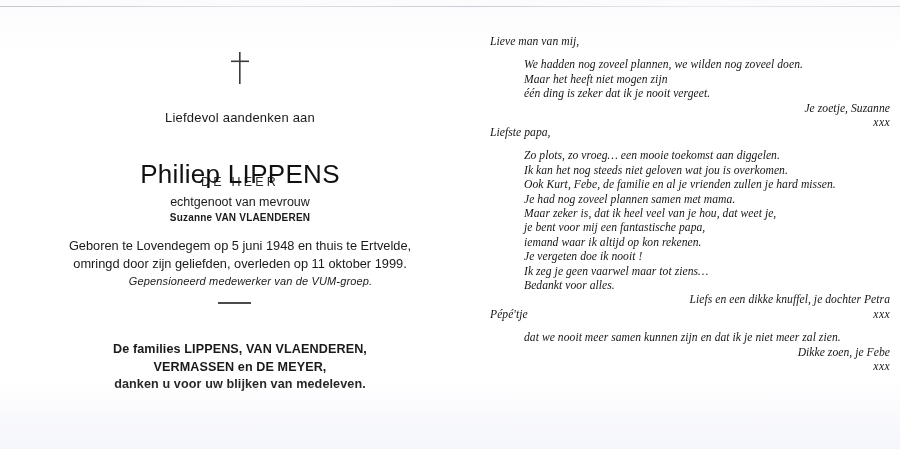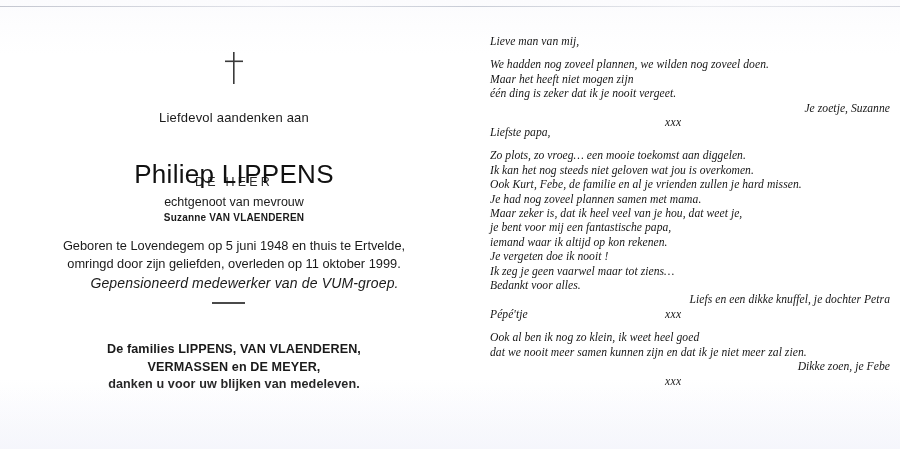--- a/index.html
+++ b/index.html
@@ -44,21 +44,21 @@
     position: absolute;
     left: 0; bottom: 0;
     width: 900px; height: 70px;
     background: linear-gradient(180deg, rgba(246,247,252,0) 0%, rgba(243,244,251,0.75) 100%);
     pointer-events: none;
   }
 
   
   .panel-left {
     position: absolute;
-    left: 4px; top: 0;
+    left: 10px; top: 0;
     width: 460px; height: 449px;
     text-align: center;
   }
   .panel-right {
     position: absolute;
     left: 460px; top: 2px;
     width: 440px; height: 449px; font-family: Liberation Serif, serif;
   }
 
   
@@ -113,21 +113,21 @@
     position: absolute;
     left: 30px; right: 30px;
     top: 237px;
     font-size: 12.8px;
     line-height: 18px;
   }
   .profession {
     position: absolute;
     left: 0; right: 0;
     top: 275px;
-    font-size: 14px;
+    font-size: 11px;
     font-style: italic;
     letter-spacing: 0.15px;
     padding-left: 21px;
   }
   .rule-short {
     position: absolute;
     left: 208px;
     top: 302px;
     width: 33px;
     height: 2px;
@@ -148,29 +148,29 @@
     position: absolute;
     left: 30px;
     width: 400px;
     font-style: italic;
     font-size: 11.6px;
     line-height: 14.4px;
     color: #161616;
     letter-spacing: 0.05px;
   }
   .msg .salutation { display: block; margin-bottom: 9px; }
-  .msg .line { display: block; white-space: nowrap; }
+  .msg .line { display: block; white-space: nowrap; margin-left: 34px; }
   .msg .sign {
     display: block;
     text-align: right;
     padding-left: 70px;
   }
   .msg .kisses {
     display: block;
-    text-align: left;
+    text-align: right;
     padding-left: 175px;
     letter-spacing: 0.4px;
   }
 
   #msg-wife     { top: 33px; }
   #msg-daughter { top: 124px; }
   #msg-grandchild { top: 306px; }
 </style>
 </head>
 <body>
@@ -237,21 +237,20 @@
       <span class="line">iemand waar ik altijd op kon rekenen.</span>
       <span class="line">Je vergeten doe ik nooit !</span>
       <span class="line">Ik zeg je geen vaarwel maar tot ziens…</span>
       <span class="line">Bedankt voor alles.</span>
       <span class="sign">Liefs en een dikke knuffel, je dochter Petra</span>
       <span class="kisses">xxx</span>
     </div>
 
     <div class="msg" id="msg-grandchild">
       <span class="salutation">Pépé'tje</span>
-      <span class="line">Ook al ben ik nog zo klein, ik weet heel goed</span>
       <span class="line">dat we nooit meer samen kunnen zijn en dat ik je niet meer zal zien.</span>
       <span class="sign">Dikke zoen, je Febe</span>
       <span class="kisses">xxx</span>
     </div>
 
   </div>
 
   <div class="scan-tint"></div>
 </div>
 

